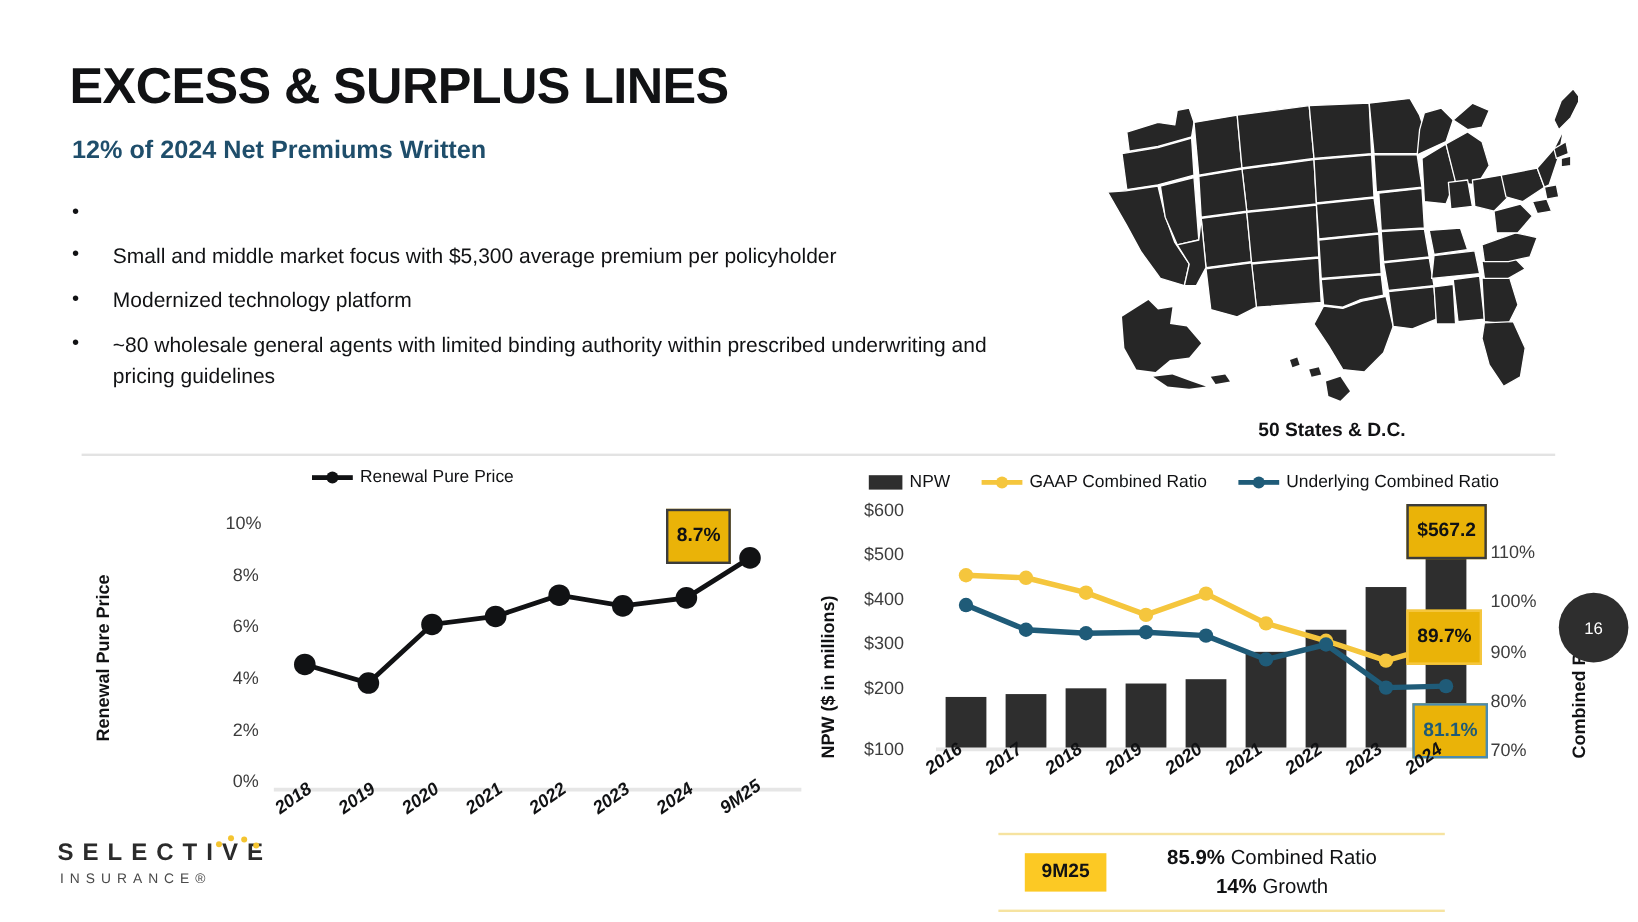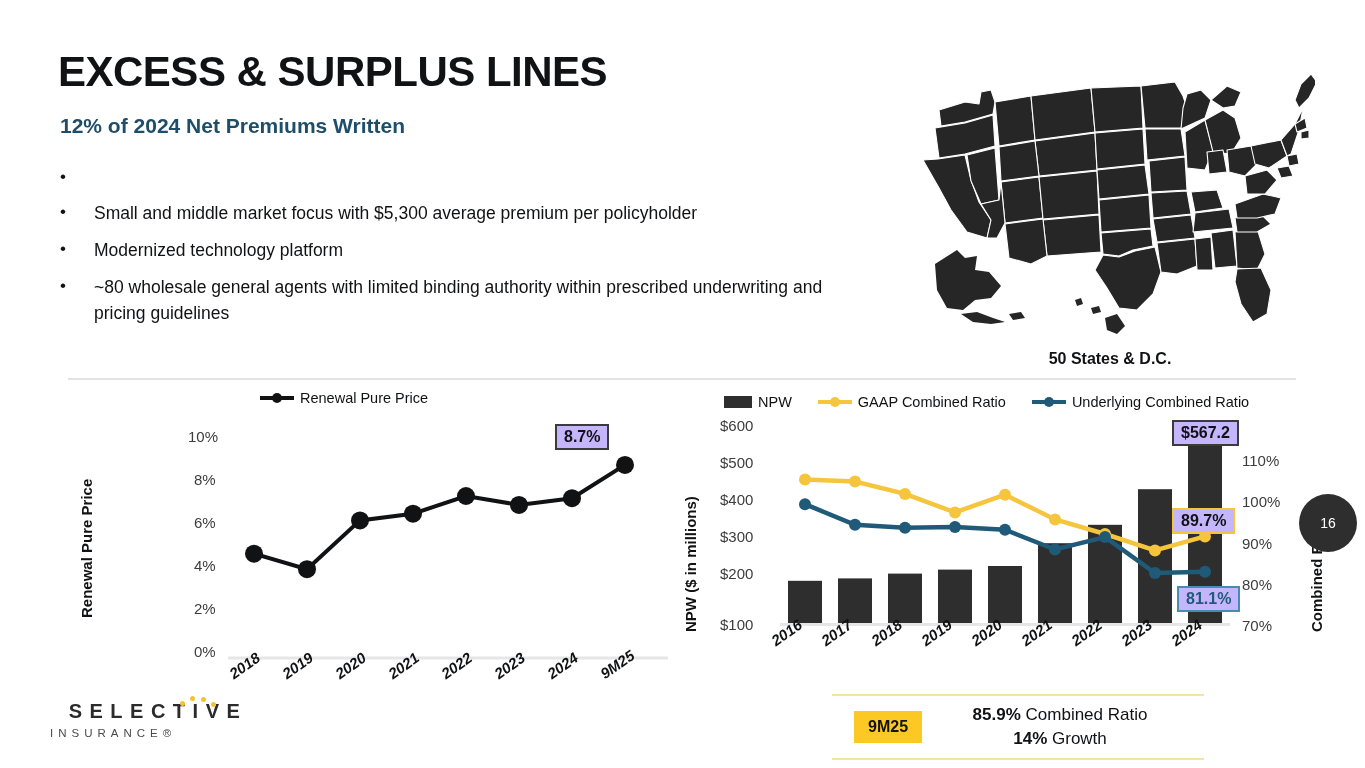--- a/index.html
+++ b/index.html
@@ -61,22 +61,22 @@
     position: absolute; font-size: 15px; font-weight: 700; color: #111214;
     transform: rotate(-90deg); transform-origin: left top; white-space: nowrap;
   }
   .tick { position: absolute; font-size: 15px; color: #3d3d3d; white-space: nowrap; }
   .xtick {
     position: absolute; font-size: 15px; font-weight: 700; font-style: italic;
     color: #111214; transform: rotate(-35deg); transform-origin: left top;
     white-space: nowrap;
   }
   .callout {
-    position: absolute; font-size: 16px; font-weight: 700; padding: 2px 7px;
-    background: #c4b5fd; white-space: nowrap;
+    position: absolute; font-size: 16px; font-weight: 700; padding: 12px 7px;
+    background: #eab308; white-space: nowrap;
   }
 
   
   .kpi-box {
     position: absolute; left: 832px; top: 694px; width: 372px; height: 66px;
     border-top: 2px solid #f6e3a0; border-bottom: 2px solid #f6e3a0;
     display: flex; align-items: center; gap: 16px; padding: 0 22px;
   }
   .kpi-tag {
     background: #fcc924; color: #111214; font-weight: 700; font-size: 16px;
@@ -350,21 +350,21 @@
         <span>Combined Ratio</span>
       </div>
       <div>
         <b>14%</b>
         <span>Growth</span>
       </div>
     </div>
   </div>
 
   <div class="logo">
-    <div style="position:relative;text-align:center;">
+    <div style="position:relative;">
       <div class="logo-dots">
         <span style="left:4px; top:5px;"></span>
         <span style="left:14px; top:0px;"></span>
         <span style="left:25px; top:1px;"></span>
         <span style="left:35px; top:6px;"></span>
       </div>
       <div class="logo-main">SELECTIVE</div>
     </div>
     <div class="logo-sub">INSURANCE®</div>
   </div>

